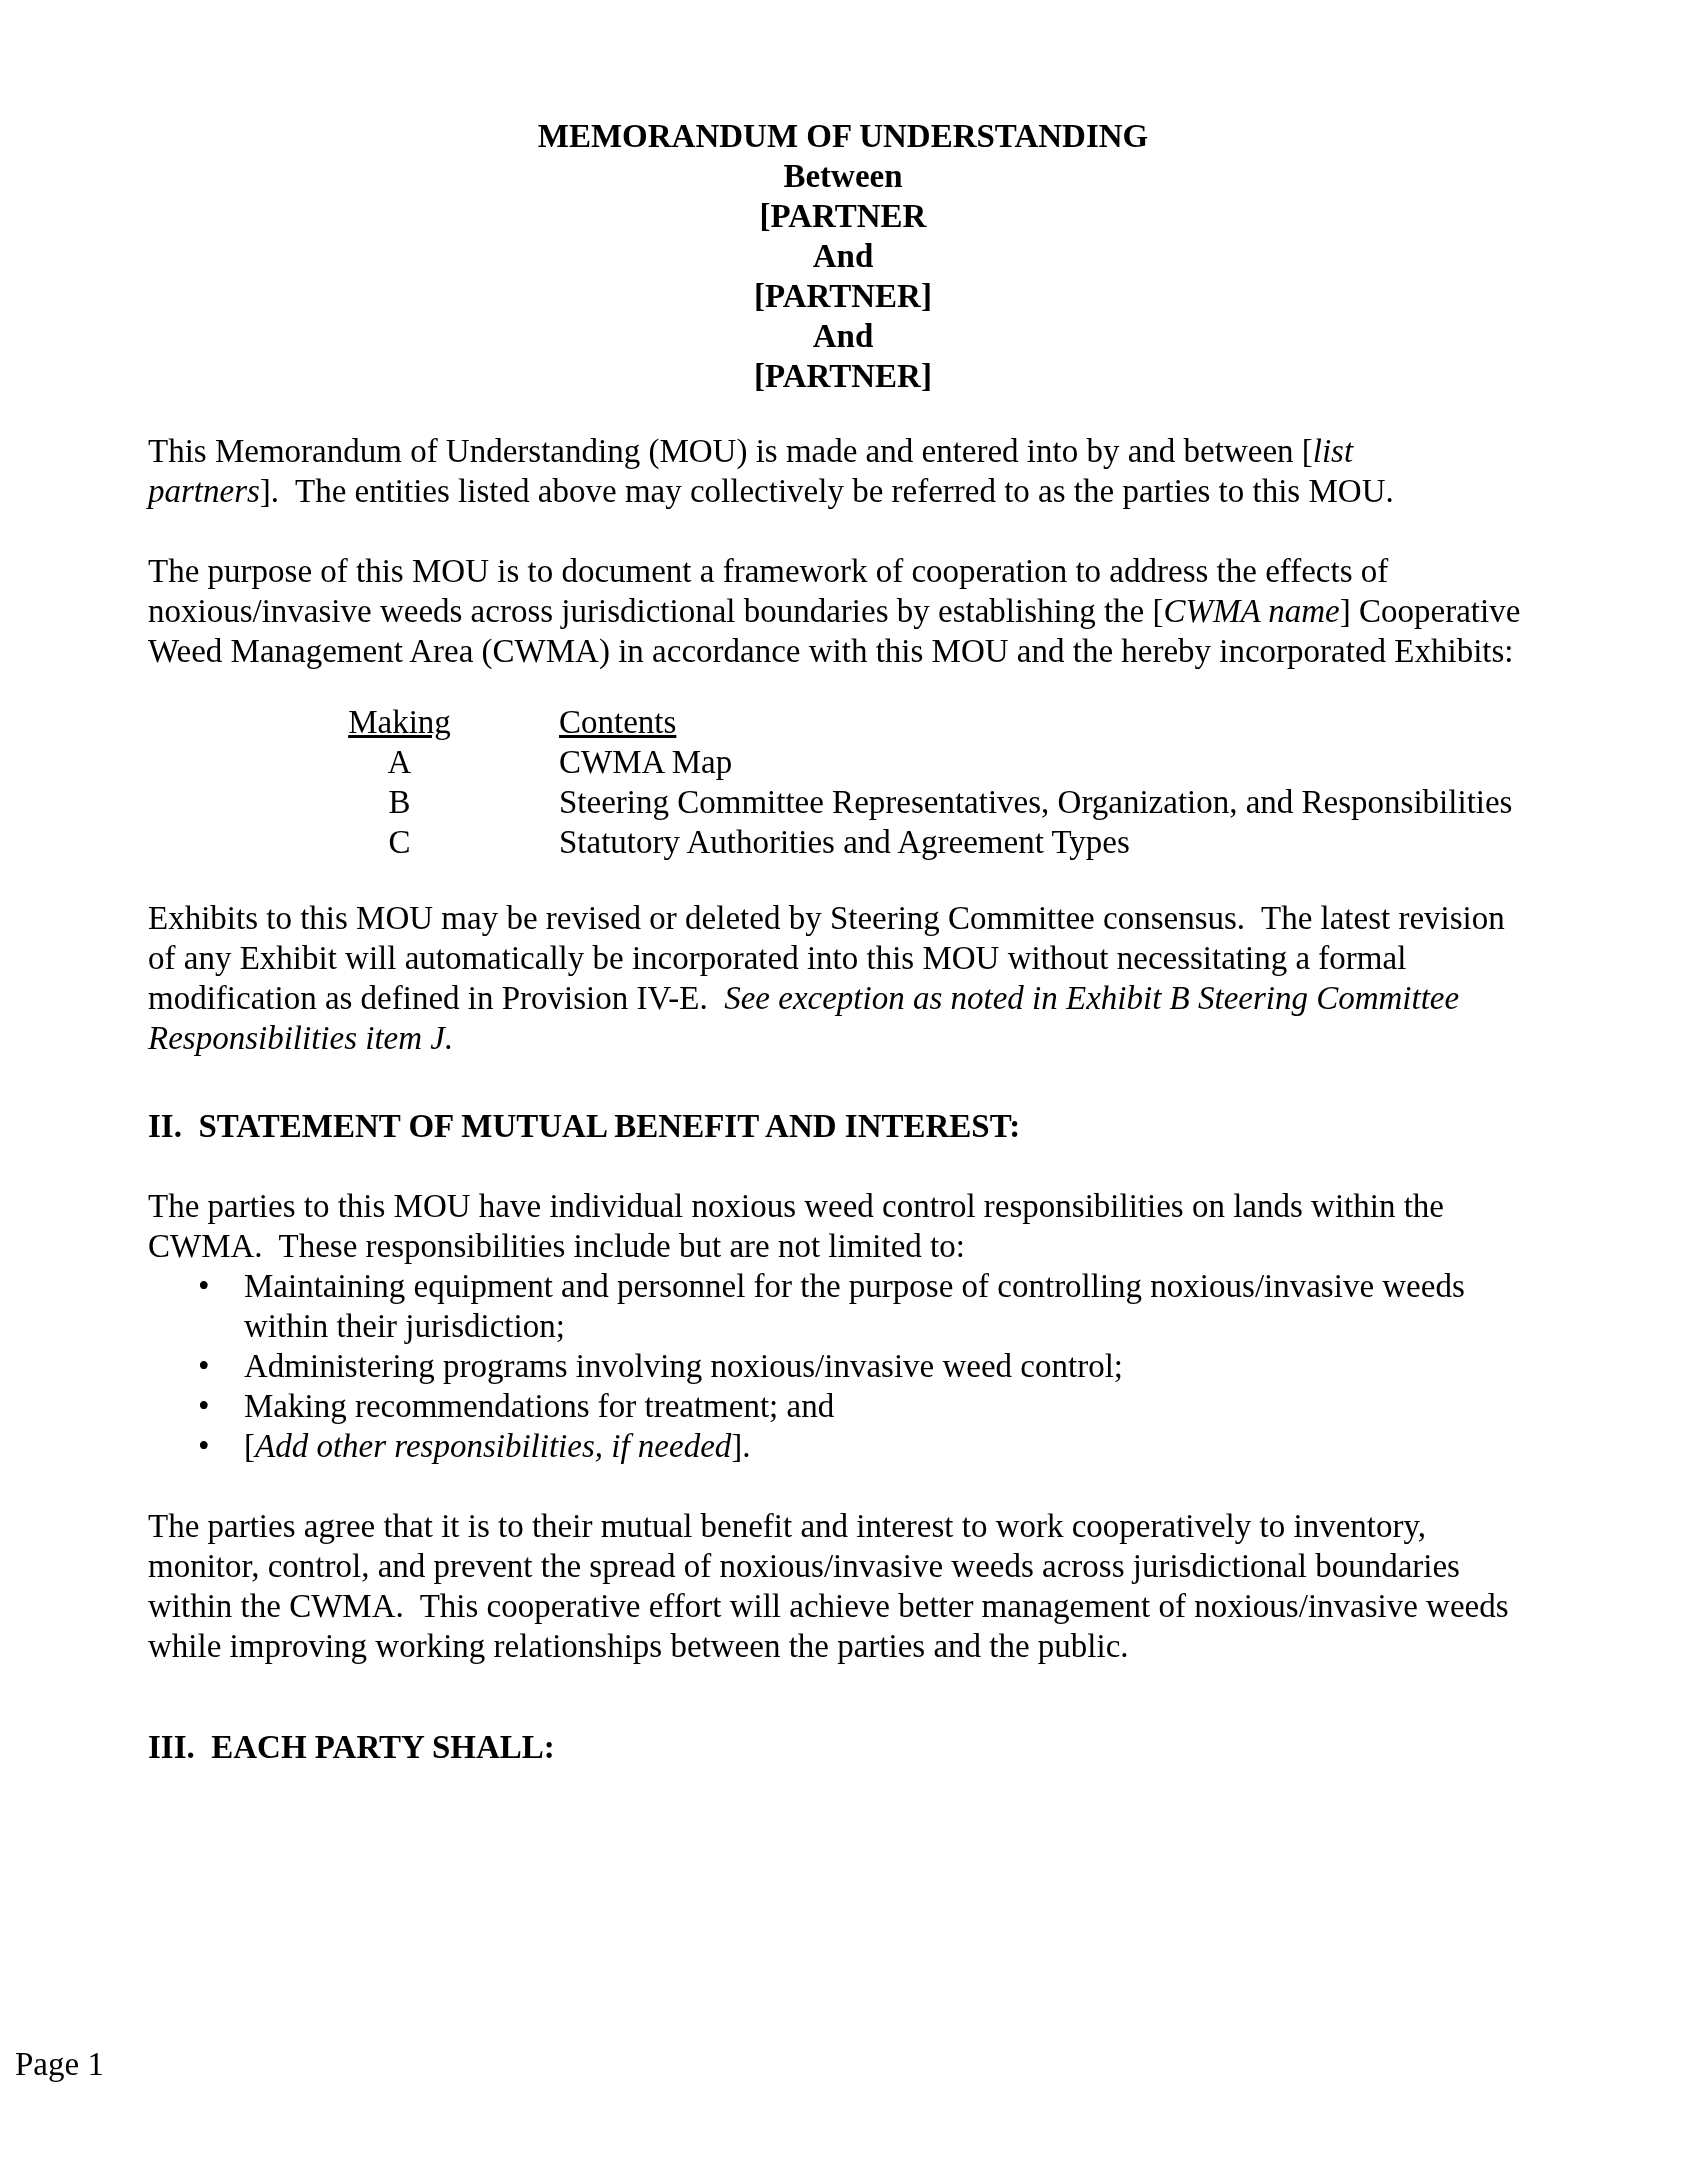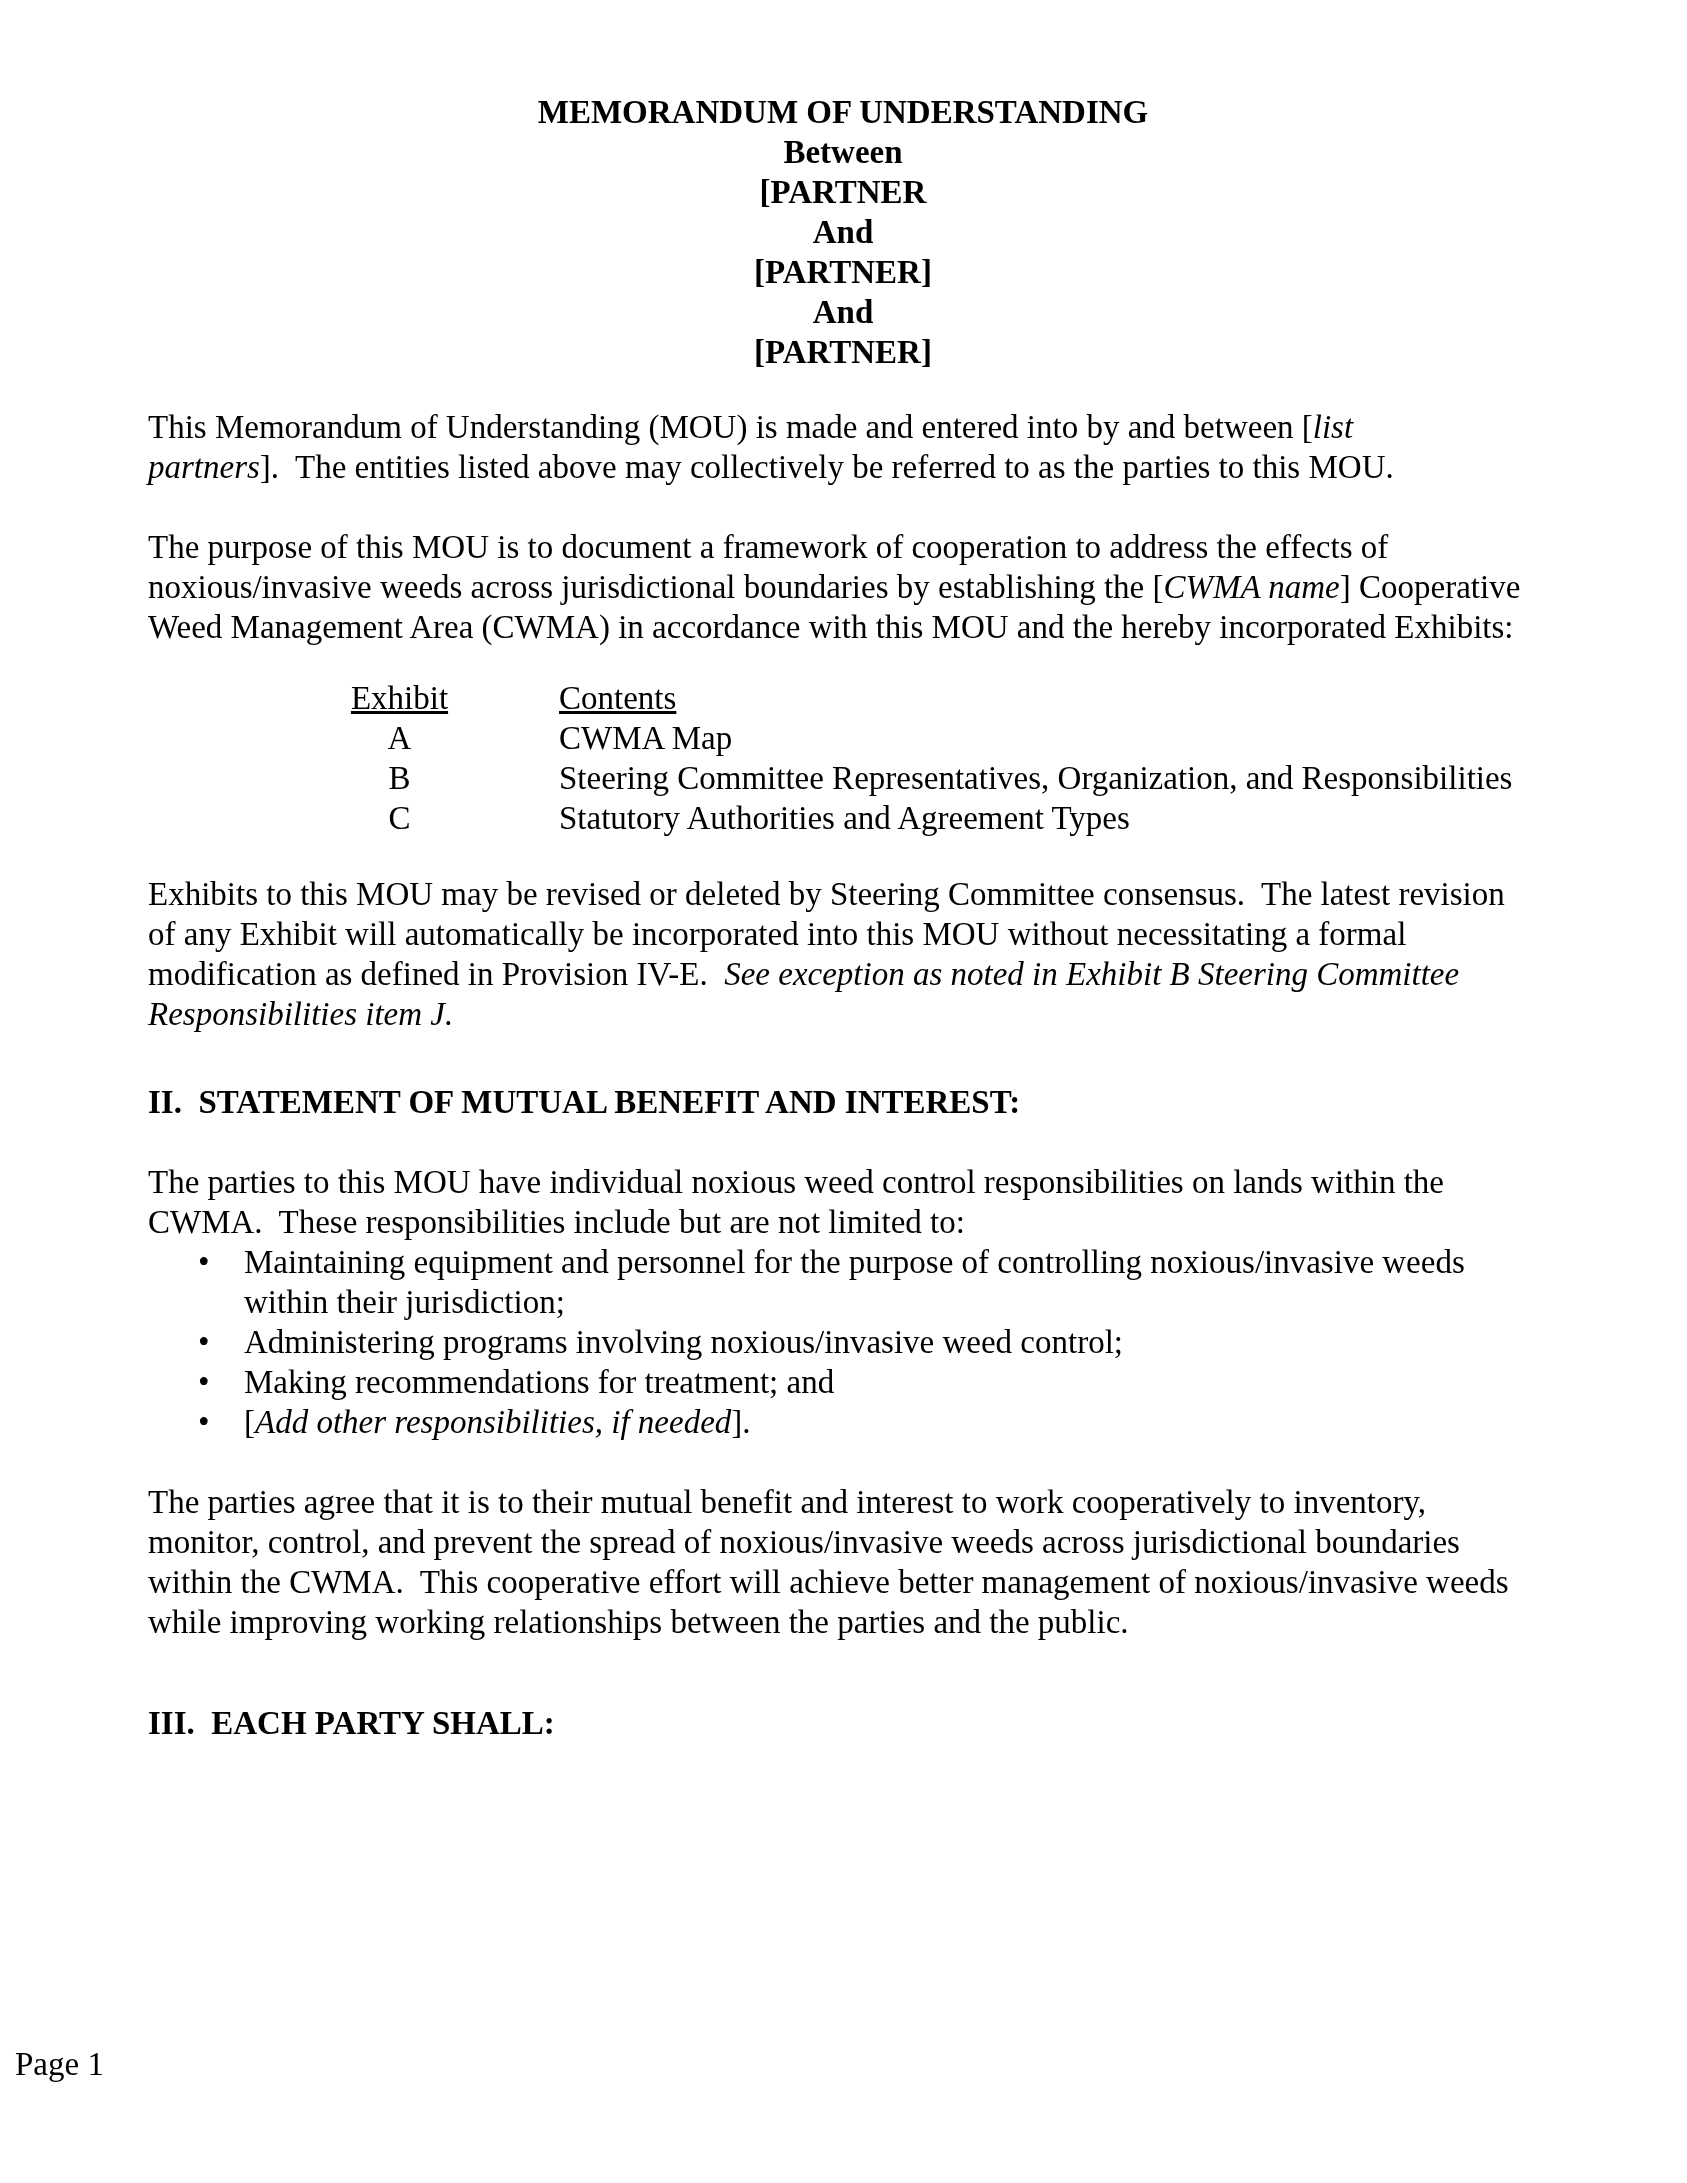--- a/index.html
+++ b/index.html
@@ -13,21 +13,21 @@
     height: 2184px;
     margin: 0 auto;
     background: #ffffff;
     overflow: hidden;
     font-family: "Liberation Serif", "DejaVu Serif", serif;
     font-size: 33px;
     line-height: 40px;
     color: #000000;
   }
   .content {
-    padding: 92px 127px 0 148px;
+    padding: 116px 127px 0 148px;
   }
   .title-block {
     width: 1390px;
   }
   .title-line {
     text-align: center;
     font-weight: bold;
     white-space: pre;
   }
   .para {
@@ -109,21 +109,21 @@
     <p class="para mt-35"><span>This Memorandum of Understanding (MOU) is made and entered into by and between [</span><span class="it">list
 partners</span><span>].  The entities listed above may collectively be referred to as the parties to this MOU.</span></p>
 
 
     <p class="para"><span>The purpose of this MOU is to document a framework of cooperation to address the effects of
 noxious/invasive weeds across jurisdictional boundaries by establishing the [</span><span class="it">CWMA name</span><span>] Cooperative
 Weed Management Area (CWMA) in accordance with this MOU and the hereby incorporated Exhibits:</span></p>
 
     <div class="exhibit-table">
       <div class="x-row">
-        <div class="x-c1"><span class="u">Exhibit</span></div>
+        <div class="x-c1"><span class="u">Making</span></div>
         <div class="x-c2"><span class="u">Contents</span></div>
       </div>
       <div>
           <div class="x-row">
             <div class="x-c1">A</div>
             <div class="x-c2">CWMA Map</div>
           </div>
           <div class="x-row">
             <div class="x-c1">B</div>
             <div class="x-c2">Steering Committee Representatives, Organization, and Responsibilities</div>

